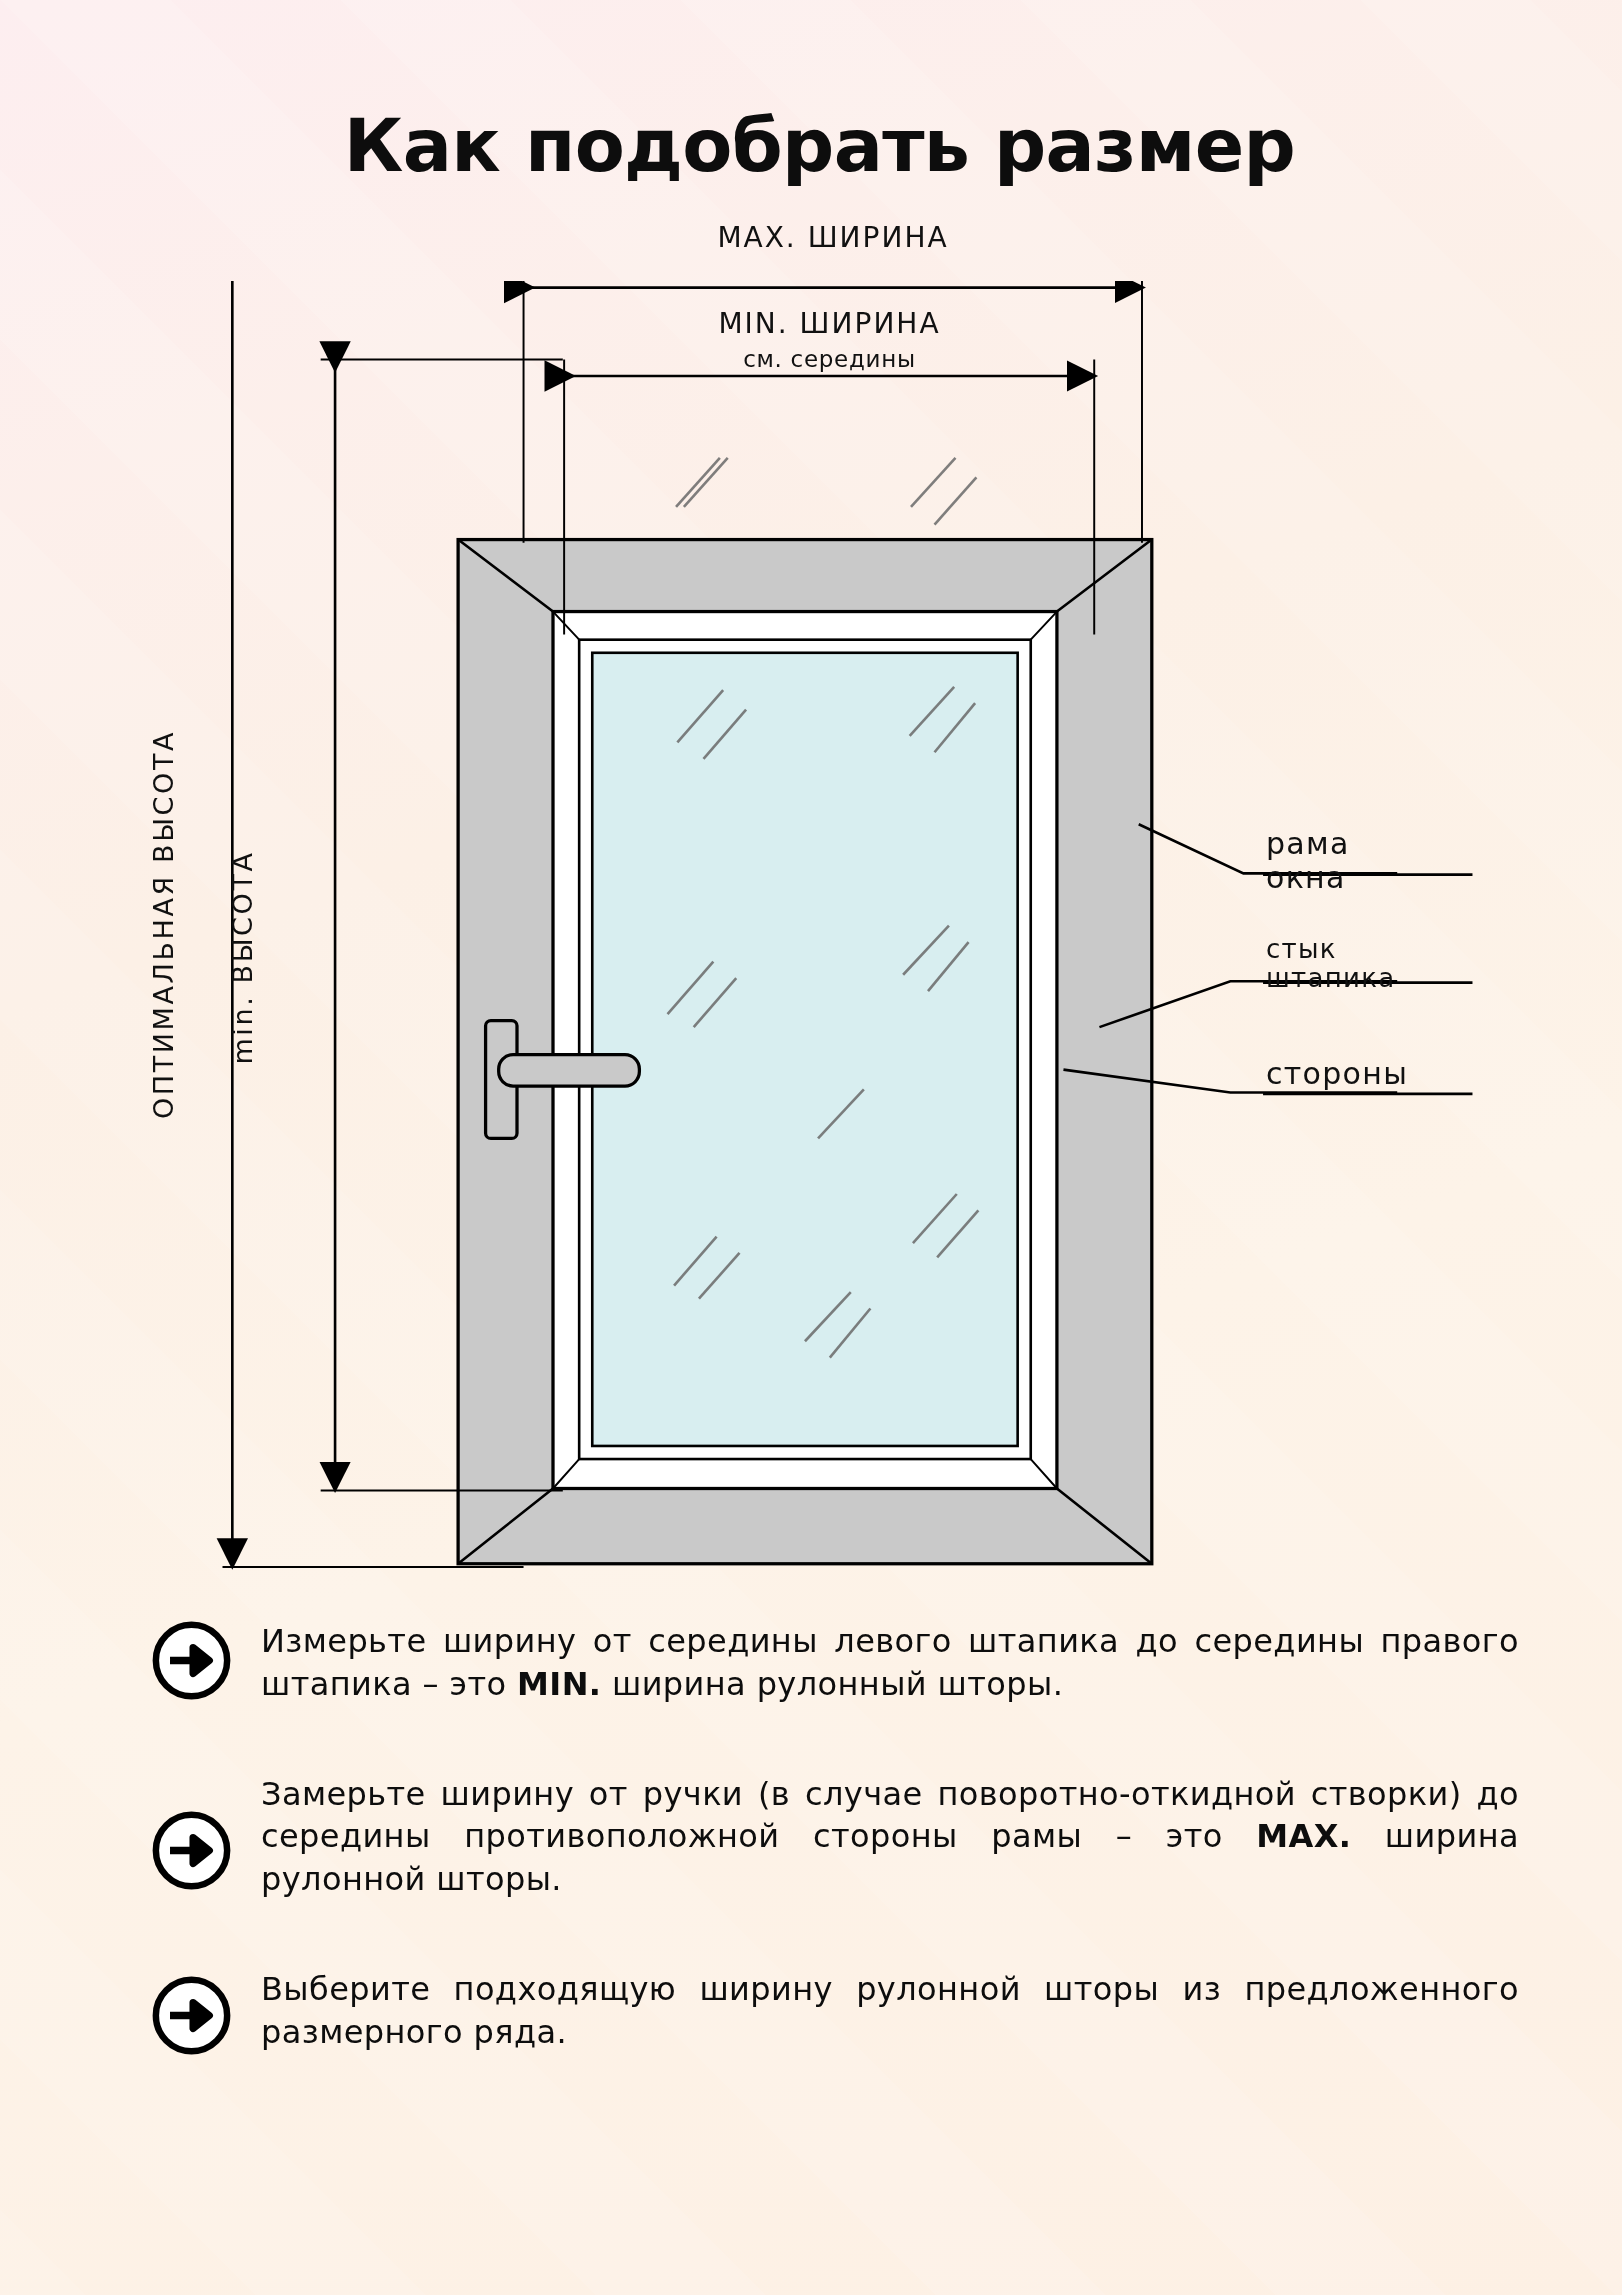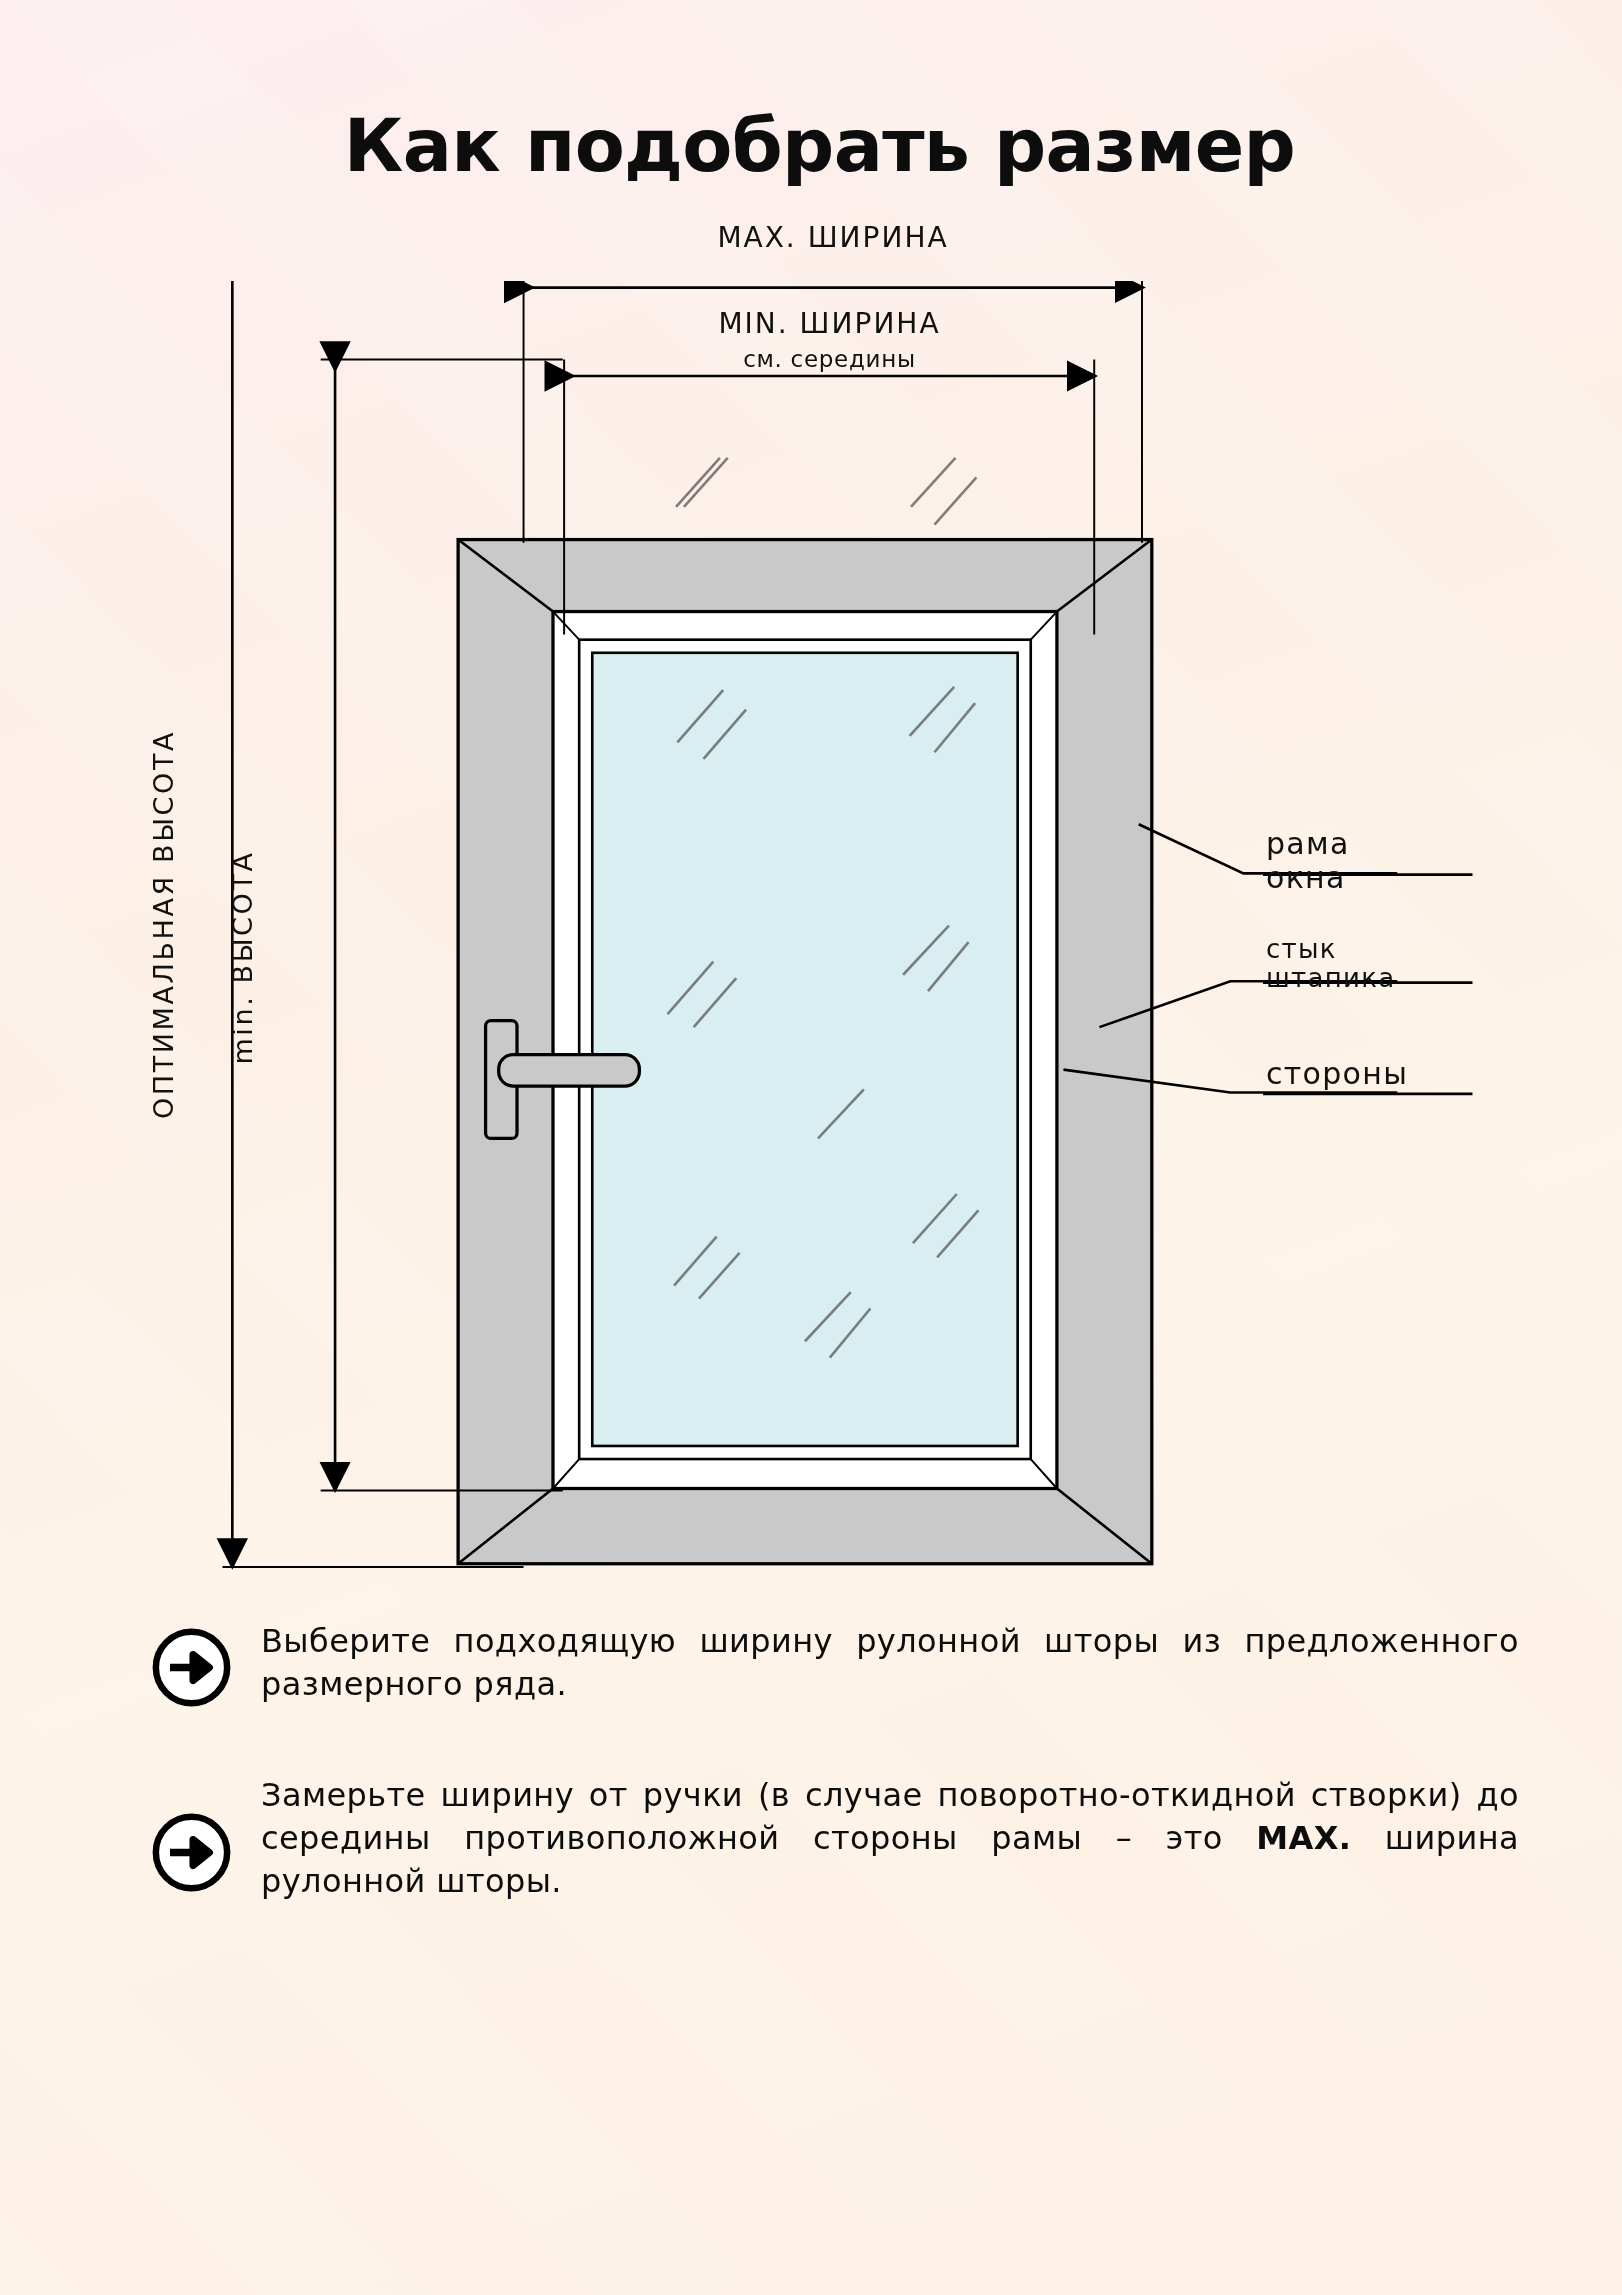--- a/index.html
+++ b/index.html
@@ -205,40 +205,51 @@
         <div>стык</div>
         <div>штапика</div>
       </div>
 
       <div style="position:absolute; left:1266px; top:775px; font-size:30px; letter-spacing:1.3px;">стороны</div>
     </div>
   </div>
 
   <div class="steps">
 
+    <div class="step step-1">
+      <span class="step-icon">
+        <svg viewBox="0 0 100 100" width="81" height="81" aria-hidden="true">
+          <circle cx="50" cy="50" r="44" fill="#fff" stroke="#000" stroke-width="8"></circle>
+          <path d="M28,50 L58,50 M52,34 L72,50 L52,66 Z" fill="#000" stroke="#000" stroke-width="9" stroke-linejoin="round" stroke-linecap="square"></path>
+        </svg>
+      </span>
+      <div class="step-text">
+        <span>Измерьте ширину от середины левого штапика до середины правого штапика – это </span><b>MIN.</b><span> ширина рулонный шторы.</span>
+      </div>
+    </div>
+
+    <div class="step step-2">
+      <span class="step-icon">
+        <svg viewBox="0 0 100 100" width="81" height="81" aria-hidden="true">
+          <circle cx="50" cy="50" r="44" fill="#fff" stroke="#000" stroke-width="8"></circle>
+          <path d="M28,50 L58,50 M52,34 L72,50 L52,66 Z" fill="#000" stroke="#000" stroke-width="9" stroke-linejoin="round" stroke-linecap="square"></path>
+        </svg>
+      </span>
+      <div class="step-text">
+        <span>Замерьте ширину от ручки (в случае поворотно-откидной створки) до середины противоположной стороны рамы – это </span><b>MAX.</b><span> ширина рулонной шторы.</span>
+      </div>
+    </div>
 
     <div class="step step-3">
       <span class="step-icon">
         <svg viewBox="0 0 100 100" width="81" height="81" aria-hidden="true">
           <circle cx="50" cy="50" r="44" fill="#fff" stroke="#000" stroke-width="8"></circle>
           <path d="M28,50 L58,50 M52,34 L72,50 L52,66 Z" fill="#000" stroke="#000" stroke-width="9" stroke-linejoin="round" stroke-linecap="square"></path>
         </svg>
       </span>
       <div class="step-text">
         <span>Выберите подходящую ширину рулонной шторы из предложенного размерного ряда.</span>
       </div>
     </div>
 
-    <div class="step step-2">
-      <span class="step-icon">
-        <svg viewBox="0 0 100 100" width="81" height="81" aria-hidden="true">
-          <circle cx="50" cy="50" r="44" fill="#fff" stroke="#000" stroke-width="8"></circle>
-          <path d="M28,50 L58,50 M52,34 L72,50 L52,66 Z" fill="#000" stroke="#000" stroke-width="9" stroke-linejoin="round" stroke-linecap="square"></path>
-        </svg>
-      </span>
-      <div class="step-text">
-        <span>Замерьте ширину от ручки (в случае поворотно-откидной створки) до середины противоположной стороны рамы – это </span><b>MAX.</b><span> ширина рулонной шторы.</span>
-      </div>
-    </div>
-
   </div>
 </div>
 
 
 </body></html>

